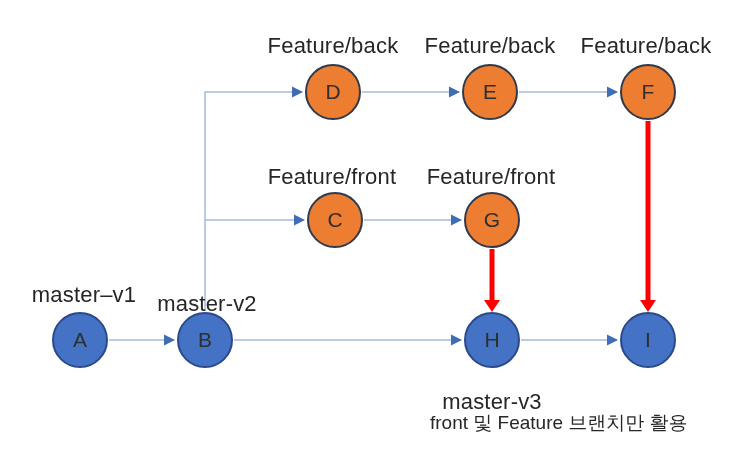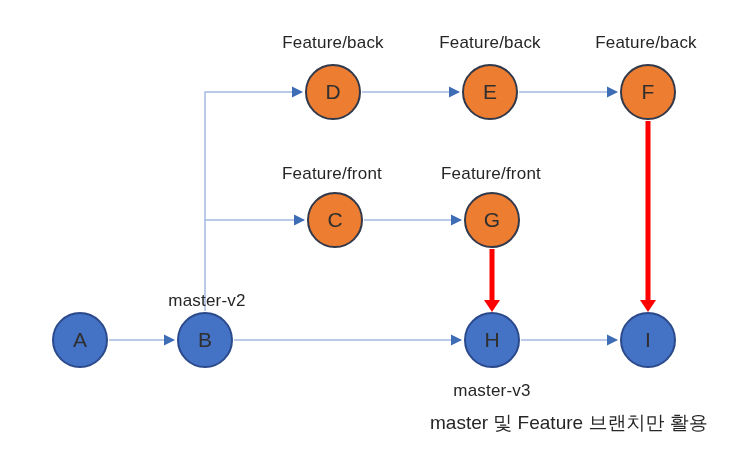--- a/index.html
+++ b/index.html
@@ -35,21 +35,21 @@
     border: 2px solid var(--master-border, #2b4a8b);
   }
   .node.feature {
     background: var(--feature-fill, #ED7D31);
     border: 2px solid var(--feature-border, #31394a);
   }
   .lbl {
     position: absolute;
     transform: translateX(-50%);
     white-space: nowrap;
-    font-size: 17px;
+    font-size: 22px;
     color: var(--text, #262626);
     letter-spacing: 0.2px;
   }
   .caption {
     position: absolute;
     left: 430px;
     top: 410px;
     white-space: nowrap;
     font-size: 19px;
     color: var(--text, #262626);
@@ -100,22 +100,23 @@
     </g>
   </svg>
 
   <div class="lbl" style="left:333px; top:33px;">Feature/back</div>
   <div class="lbl" style="left:490px; top:33px;">Feature/back</div>
   <div class="lbl" style="left:646px; top:33px;">Feature/back</div>
 
   <div class="lbl" style="left:332px; top:164px;">Feature/front</div>
   <div class="lbl" style="left:491px; top:164px;">Feature/front</div>
 
+  <div class="lbl" style="left:84px; top:282px;">master–v1</div>
   <div class="lbl" style="left:207px; top:291px;">master-v2</div>
-  <div class="lbl" style="left:492px; top:381px;text-align:center;">master-v3</div>
+  <div class="lbl" style="left:492px; top:389px;text-align:center;">master-v3</div>
 
   <div class="node master" style="left:52px; top:312px;">
     <span>A</span>
   </div>
   <div class="node master" style="left:177px; top:312px;">
     <span>B</span>
   </div>
   <div class="node feature" style="left:307px; top:192px;">
     <span>C</span>
   </div>
@@ -131,15 +132,15 @@
   <div class="node feature" style="left:464px; top:192px;">
     <span>G</span>
   </div>
   <div class="node master" style="left:464px; top:312px;">
     <span>H</span>
   </div>
   <div class="node master" style="left:620px; top:312px;">
     <span>I</span>
   </div>
 
-  <div class="caption"><span>master 및 Feature </span><span class="misspelled">브랜치만</span><span> 활용</span></div>
+  <div class="caption"><span>front 및 Feature </span><span class="misspelled">브랜치만</span><span> 활용</span></div>
 
 </div>
 
 </body></html>

